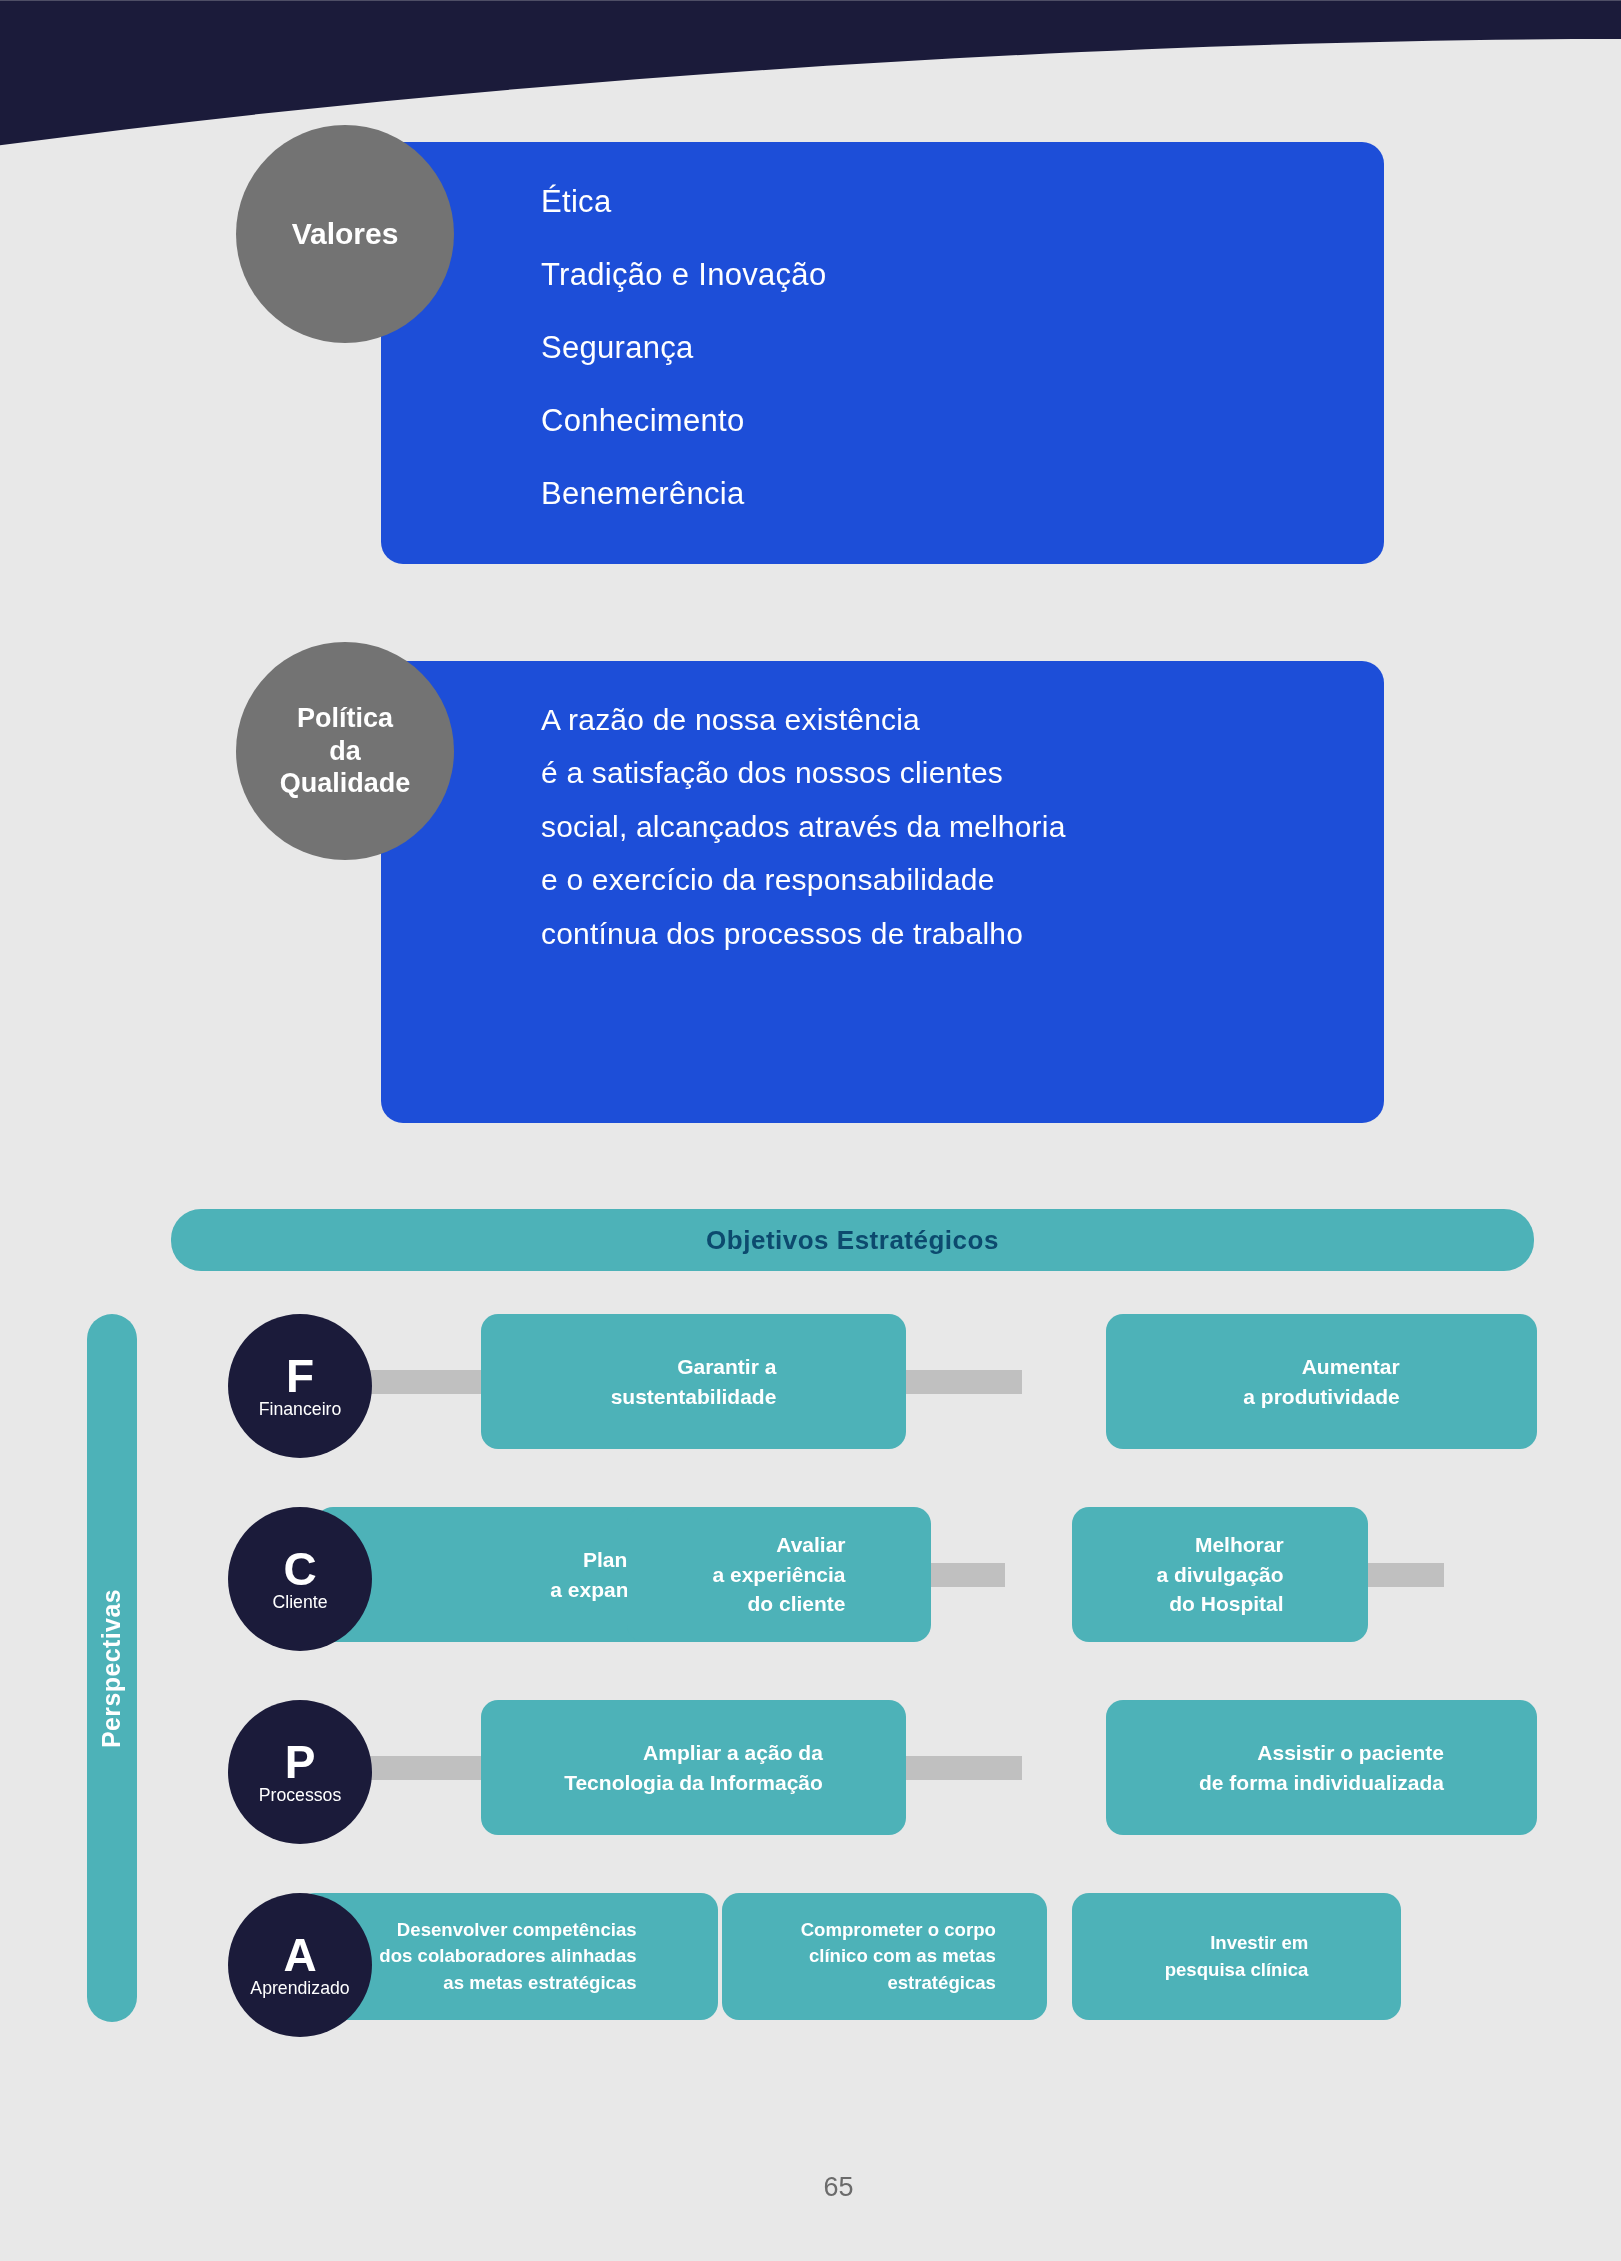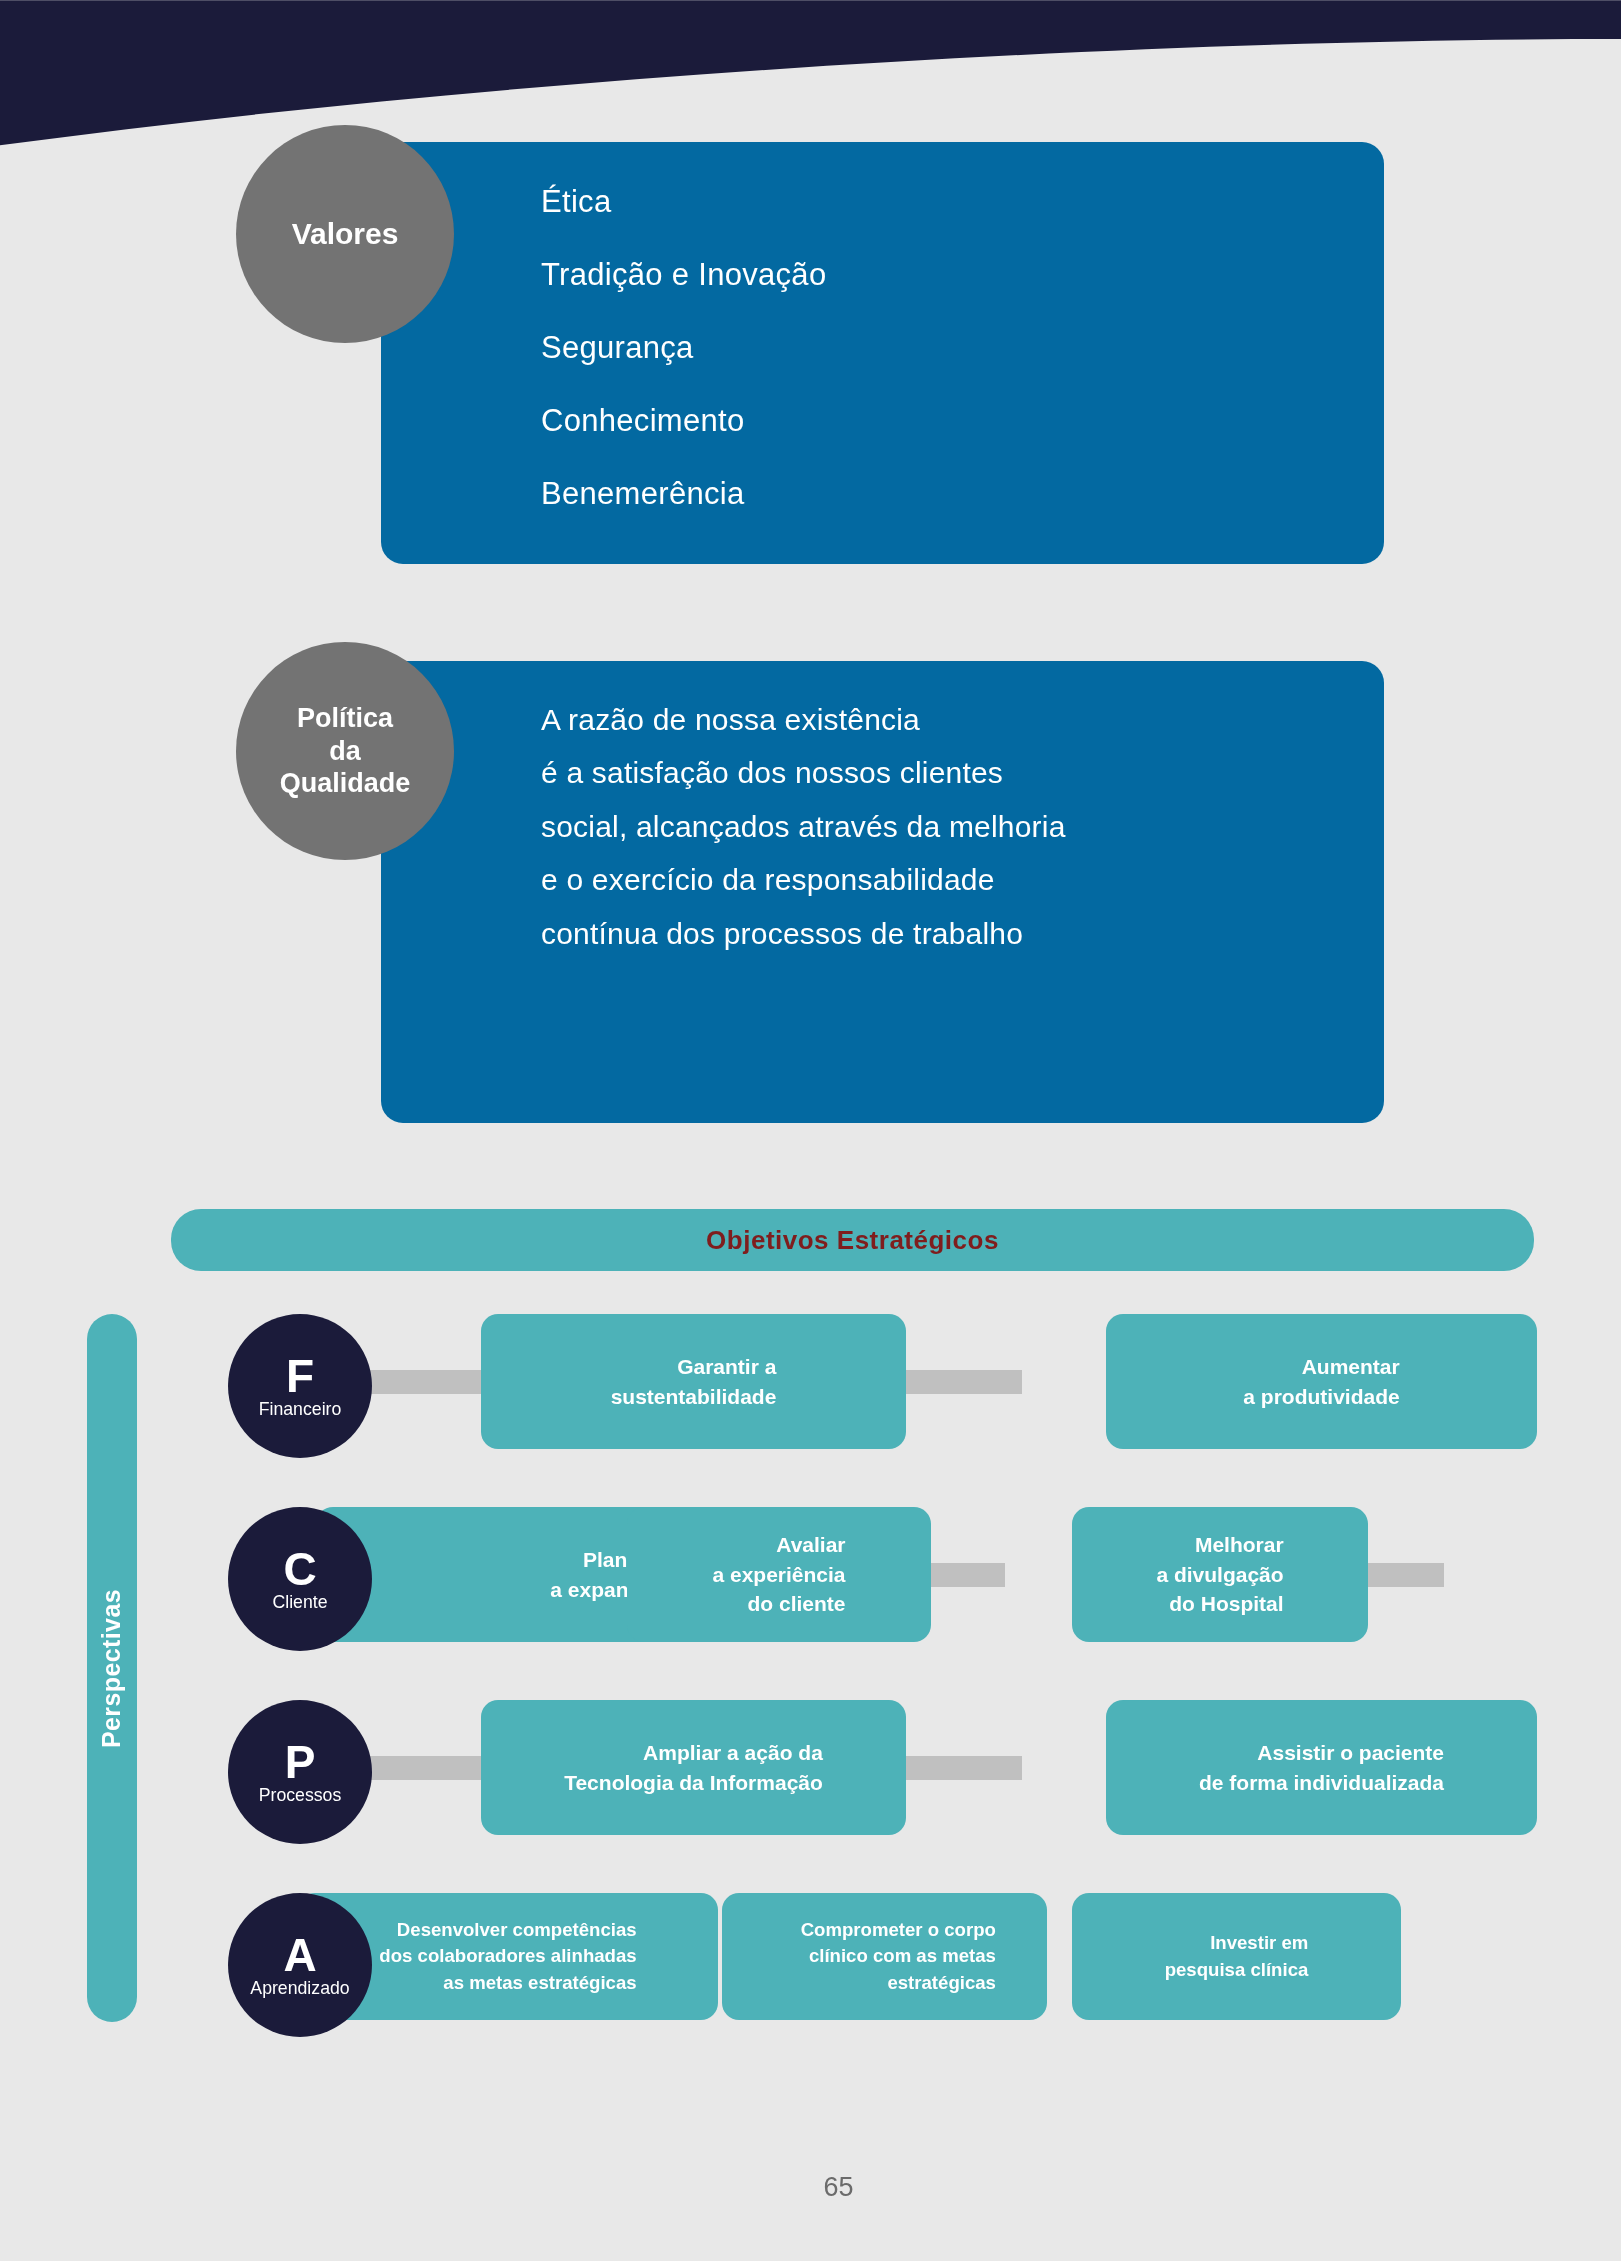--- a/index.html
+++ b/index.html
@@ -34,21 +34,21 @@
     width: 1621px;
     height: 2261px;
     z-index: 2;
   }
 
   
   .block { position: absolute; }
 
   .block-panel {
     position: absolute;
-    background: #0369a1;
+    background: #1d4ed8;
     border-radius: 22px;
     color: #ffffff;
   }
 
   .block-badge {
     position: absolute;
     background: #737373;
     border-radius: 50%;
     color: #ffffff;
     display: flex;
@@ -103,21 +103,21 @@
     color: #ffffff;
   }
 
   
   #objetivos-bar {
     position: absolute;
     top: 1209px; left: 171px;
     width: 1363px; height: 62px;
     background: #4db2b8;
     border-radius: 30px;
-    color: #7f1d1d;
+    color: #0c4a6e;
     display: flex;
     align-items: center;
     justify-content: center;
     font-size: 26px;
     font-weight: 700;
     letter-spacing: 0.5px;
   }
 
   
   #perspectivas-bar {

